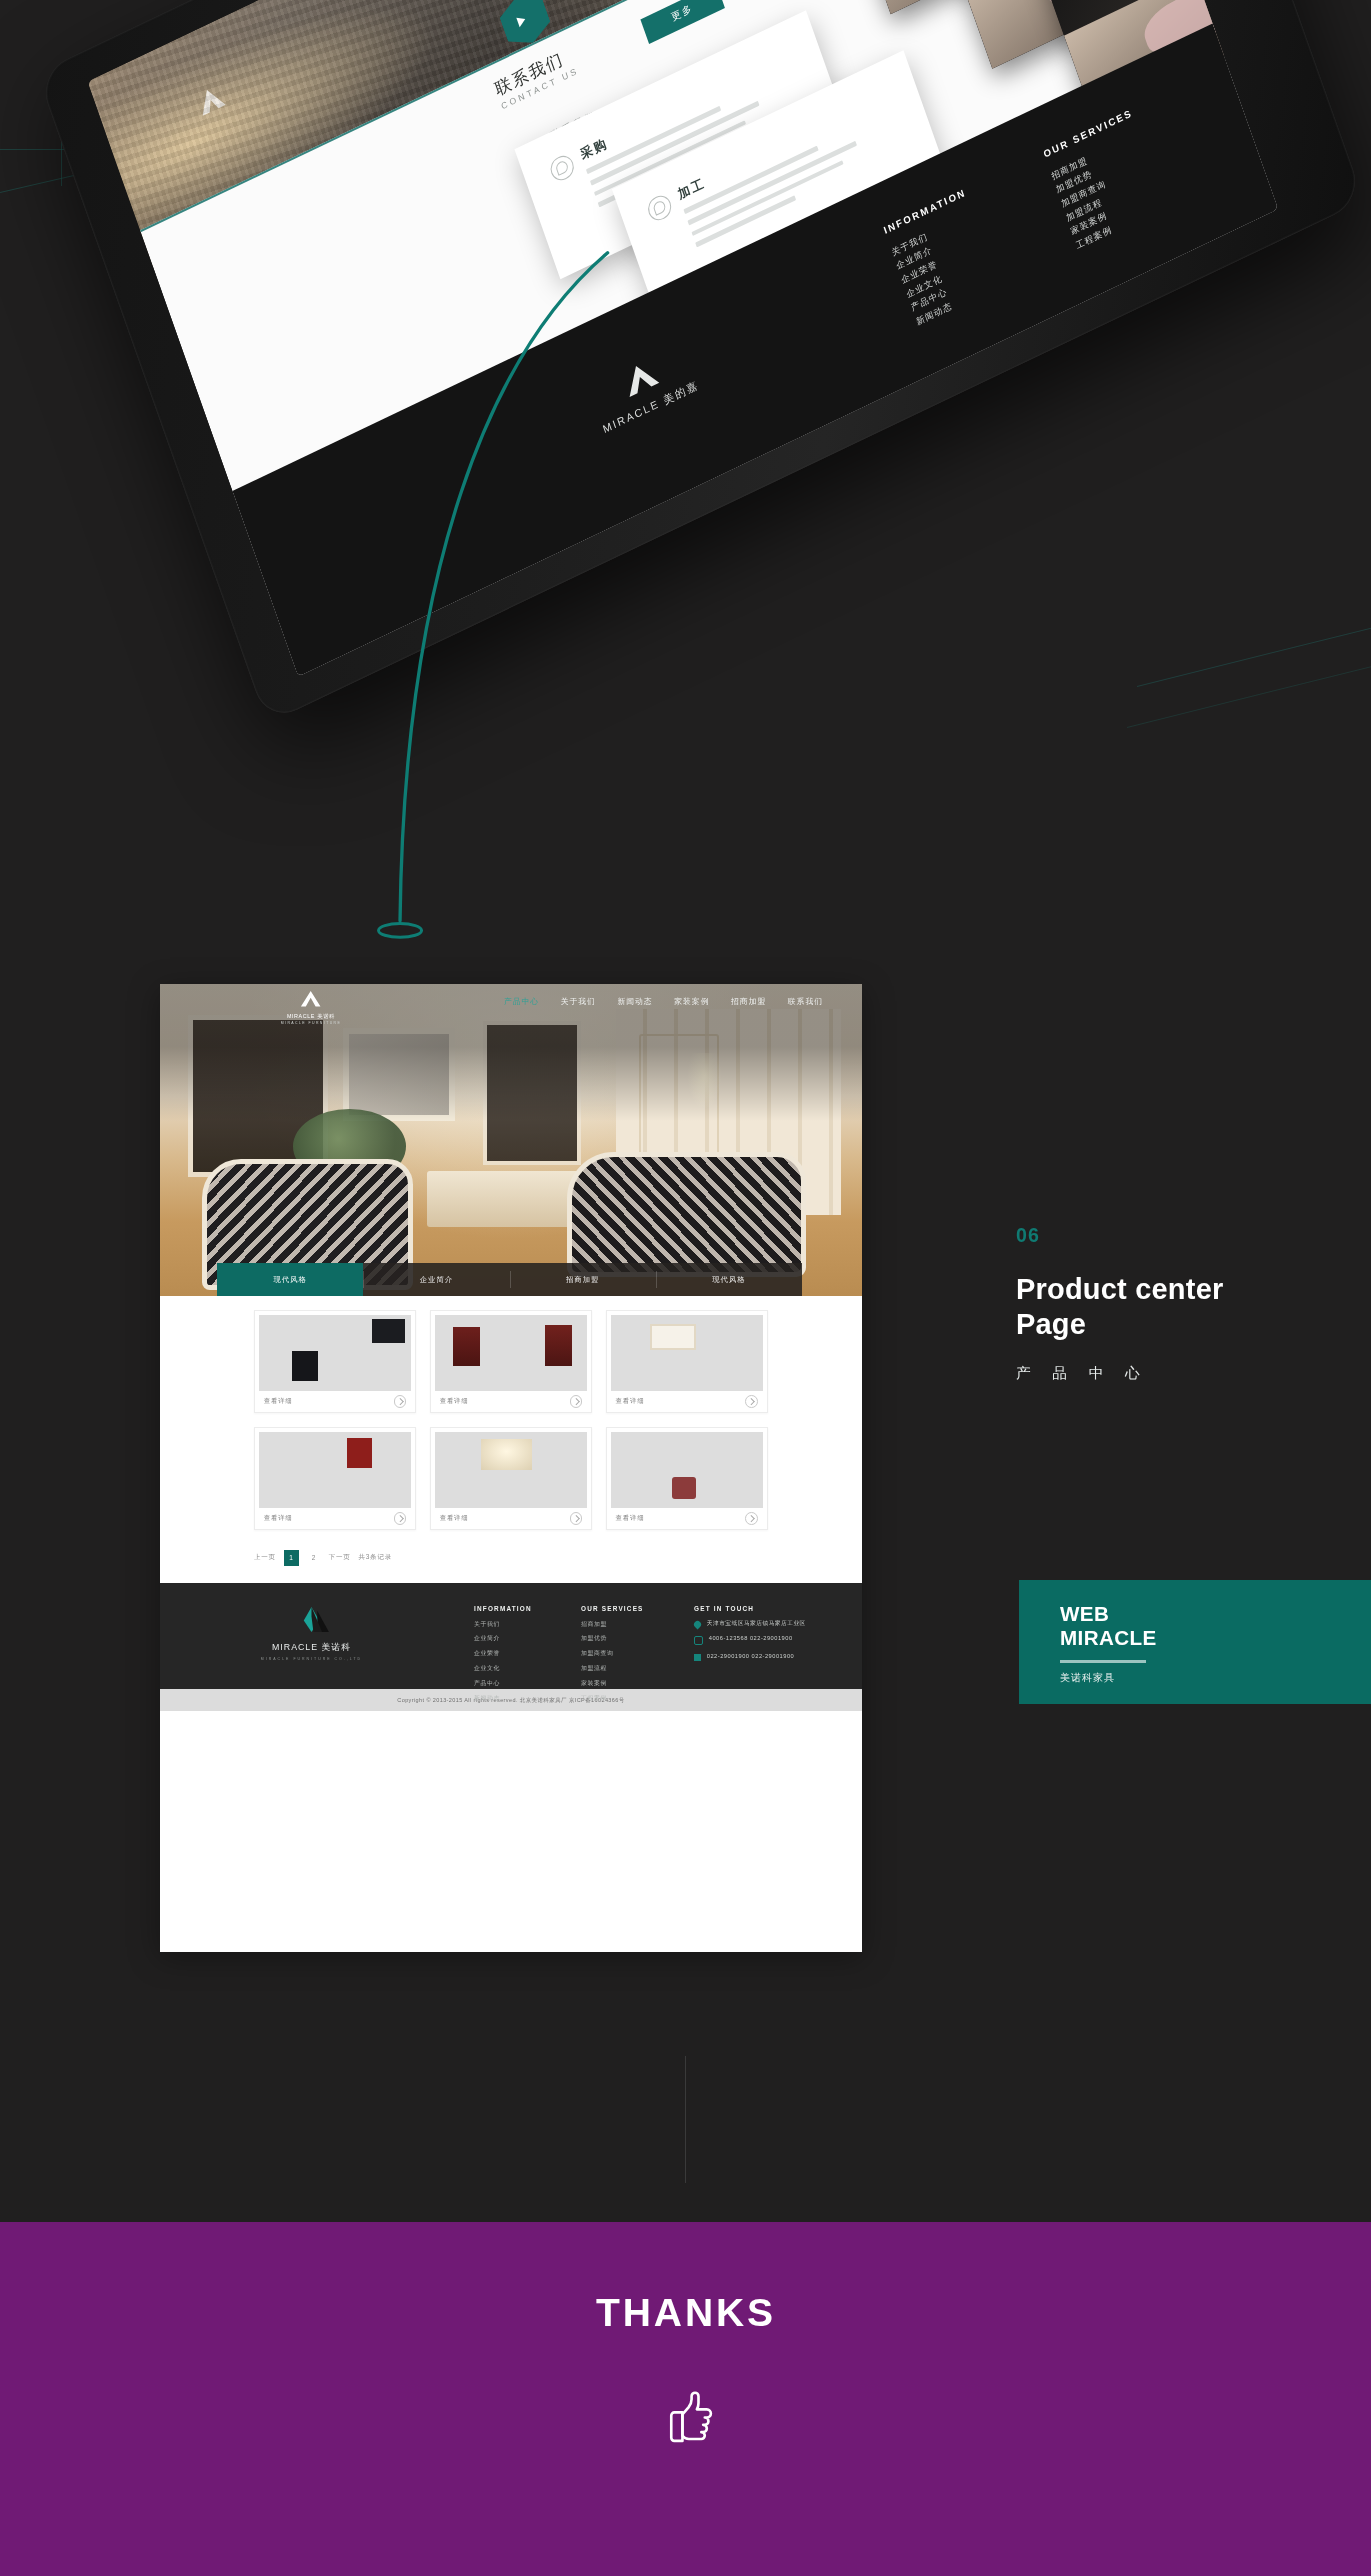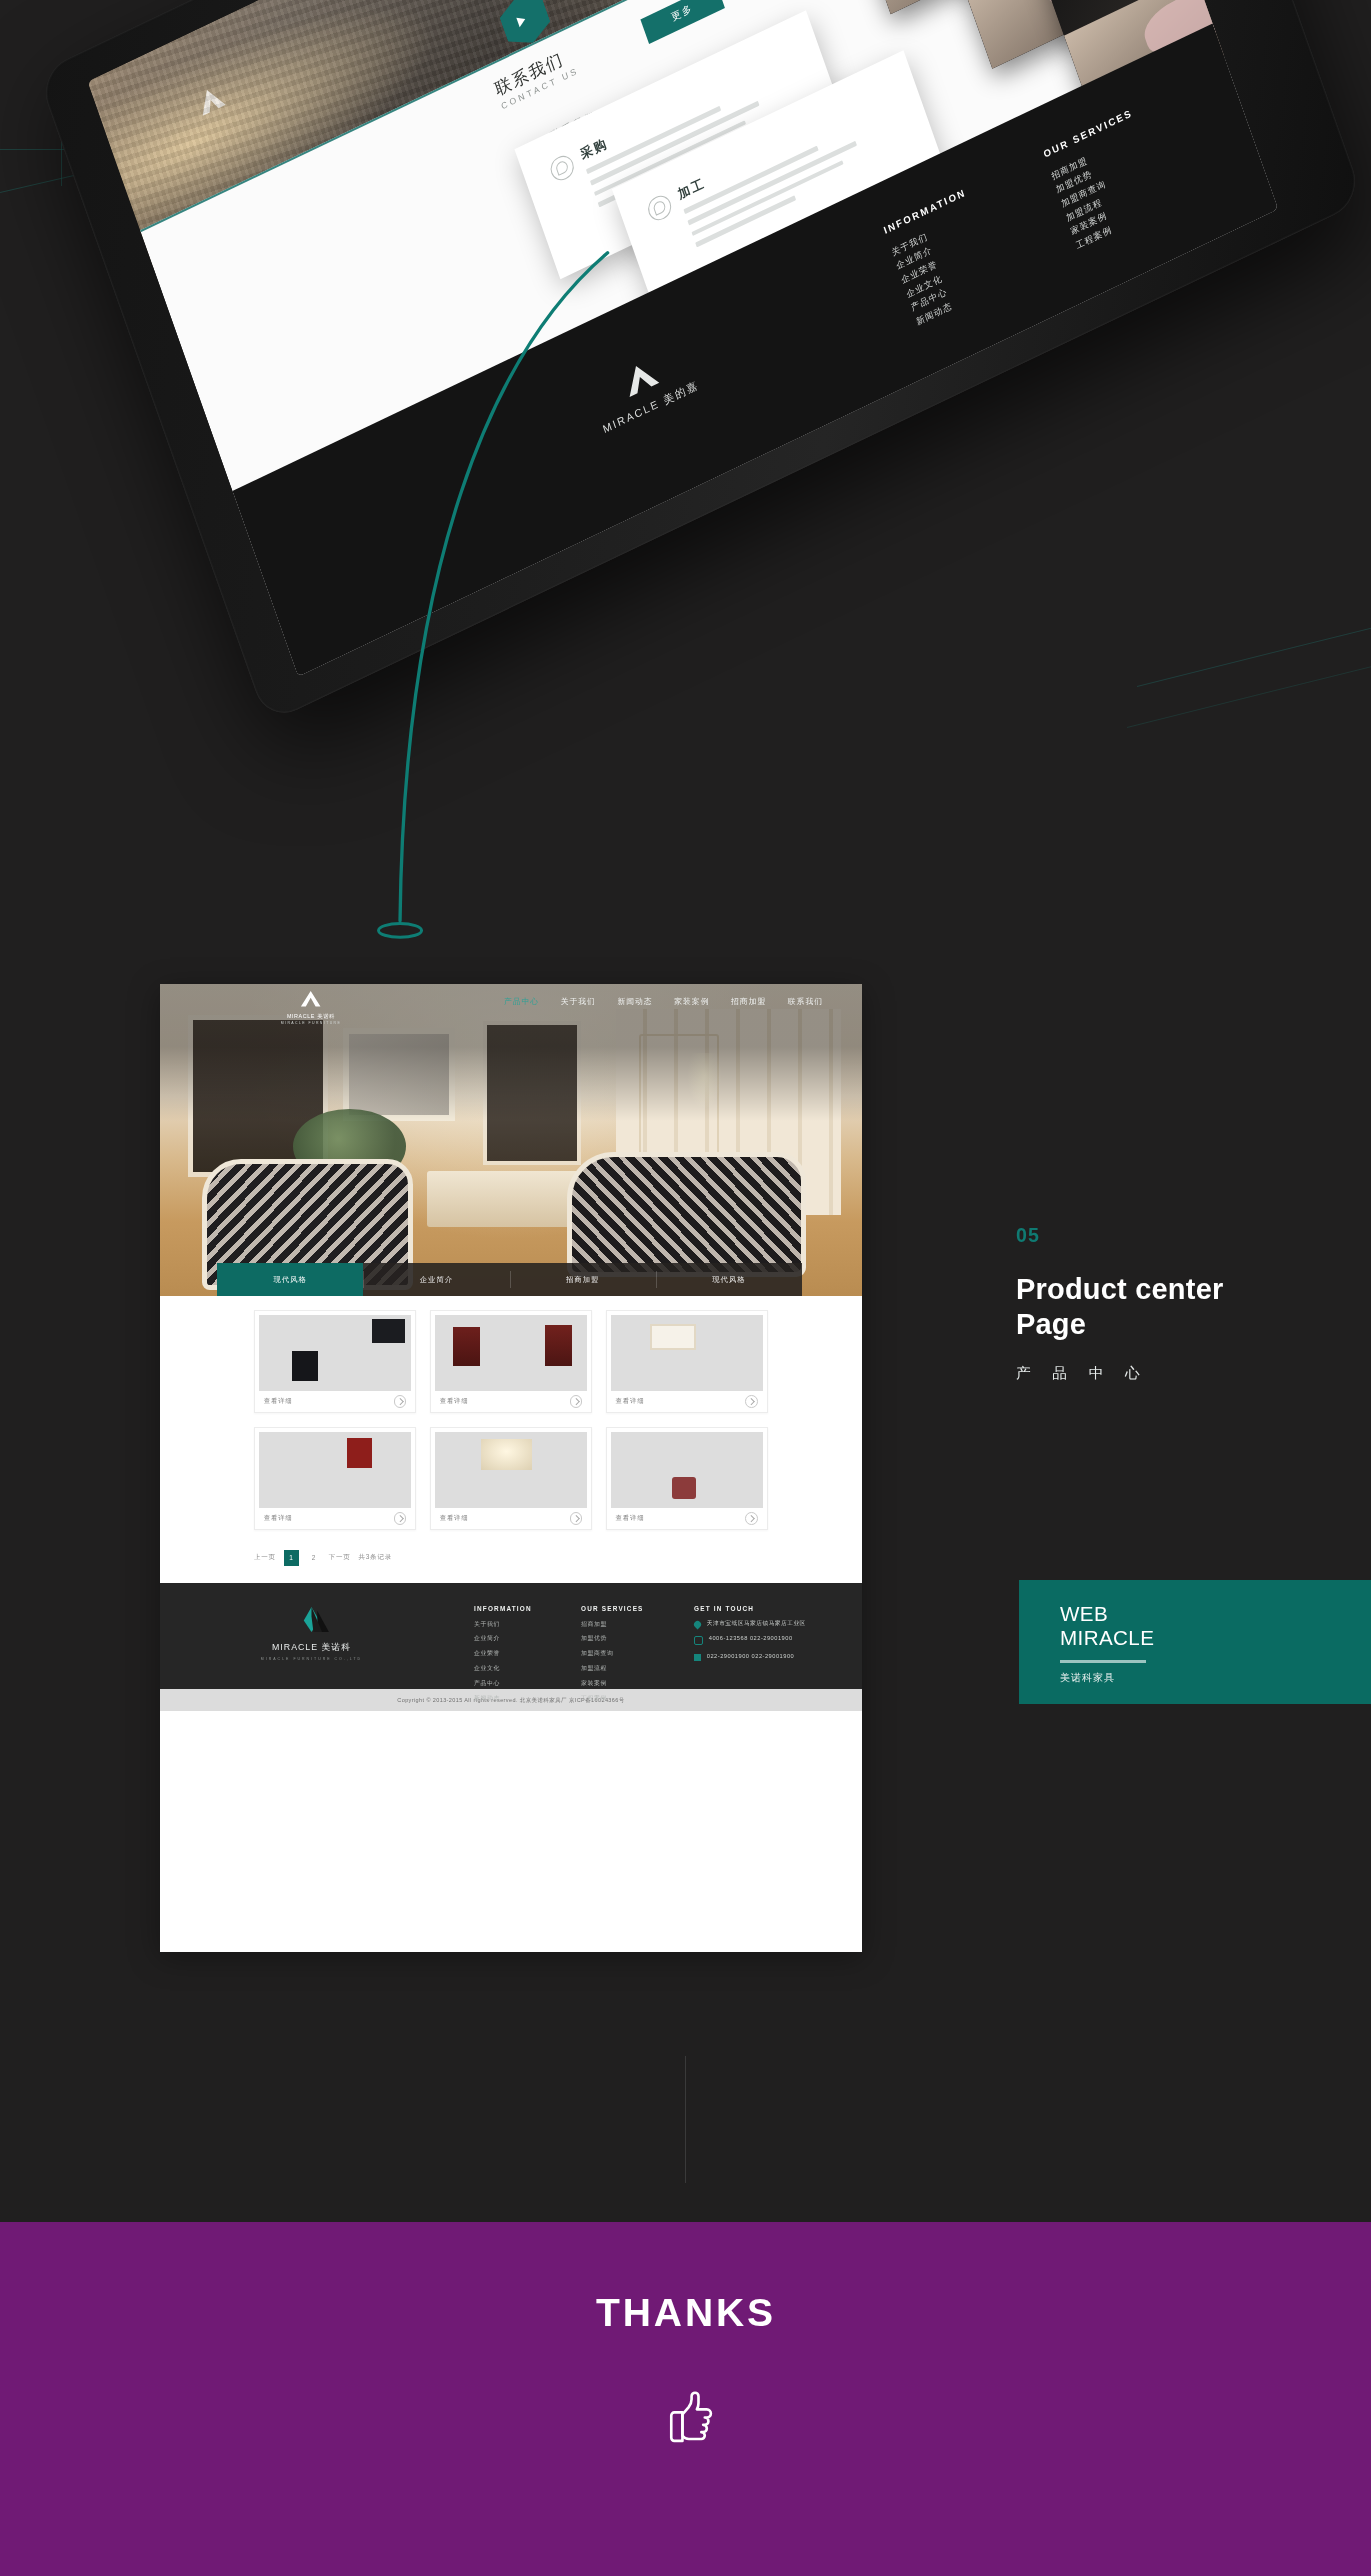--- a/index.html
+++ b/index.html
@@ -211,21 +211,21 @@
   .c-touch .tx{font-size:5.7px;color:#cdd1cf;letter-spacing:0.5px;white-space:nowrap;}
   .copyright{background:#dcdcdc;height:21.6px;display:flex;align-items:center;justify-content:center;}
   .copyright span{font-size:5.5px;color:#6f6f6f;letter-spacing:0.4px;}
 
   
   .num{position:absolute;left:1016px;top:1224px;font-size:19.6px;font-weight:700;color:#0f7a72;letter-spacing:1px;}
   .big-title{position:absolute;left:1016px;top:1272px;font-size:29px;line-height:35px;color:#fff;font-weight:700;letter-spacing:0.2px;width:323px;}
   .cn-sub{position:absolute;left:1016px;top:1364px;font-size:14.7px;color:#e7eceb;letter-spacing:8.8px;}
 
   .webdesign{position:absolute;left:1019px;top:1580px;width:353px;height:124px;background:#0a6b62;}
-  .webdesign .t{position:absolute;left:41px;top:21.6px;font-size:20.6px;line-height:24.5px;color:#fff;font-weight:400;letter-spacing:0.4px;}
+  .webdesign .t{position:absolute;left:41px;top:21.6px;font-size:20.6px;line-height:24.5px;color:#fff;font-weight:700;letter-spacing:0.4px;}
   .webdesign .rule{position:absolute;left:41px;top:80px;width:86px;height:2.9px;background:#9cc4c0;}
   .webdesign .cn{position:absolute;left:41px;top:91px;font-size:10px;color:#eef3f2;letter-spacing:1px;}
 
   .v-divider{position:absolute;left:685px;top:2056px;width:1px;height:127px;background:#3a3a3a;}
 
   
   .thanks{position:absolute;left:0;top:2222px;width:1372px;height:456px;background:#701a75;}
   .thanks .tx{position:absolute;left:0;right:0;top:69px;text-align:center;color:#fff;font-size:39px;letter-spacing:2.9px;font-weight:700;}
   .thumb{position:absolute;left:50%;top:162px;margin-left:-32px;width:65px;height:65px;}
 </style>
@@ -486,21 +486,21 @@
           <span class="tx">022-29001900    022-29001900</span>
         </div>
       </div>
     </div>
 
     <div class="copyright">
       <span>Copyright © 2013-2015 All rights reserved. 北京美诺科家具厂  京ICP备16024366号</span>
     </div>
   </div>
 
-  <div class="num">05</div>
+  <div class="num">06</div>
   <div class="big-title">
     <div>Product center</div>
     <div>Page</div>
   </div>
   <div class="cn-sub">产 品 中 心</div>
 
   <div class="webdesign">
     <div class="t">
       <div>WEB</div>
       <div>MIRACLE</div>

